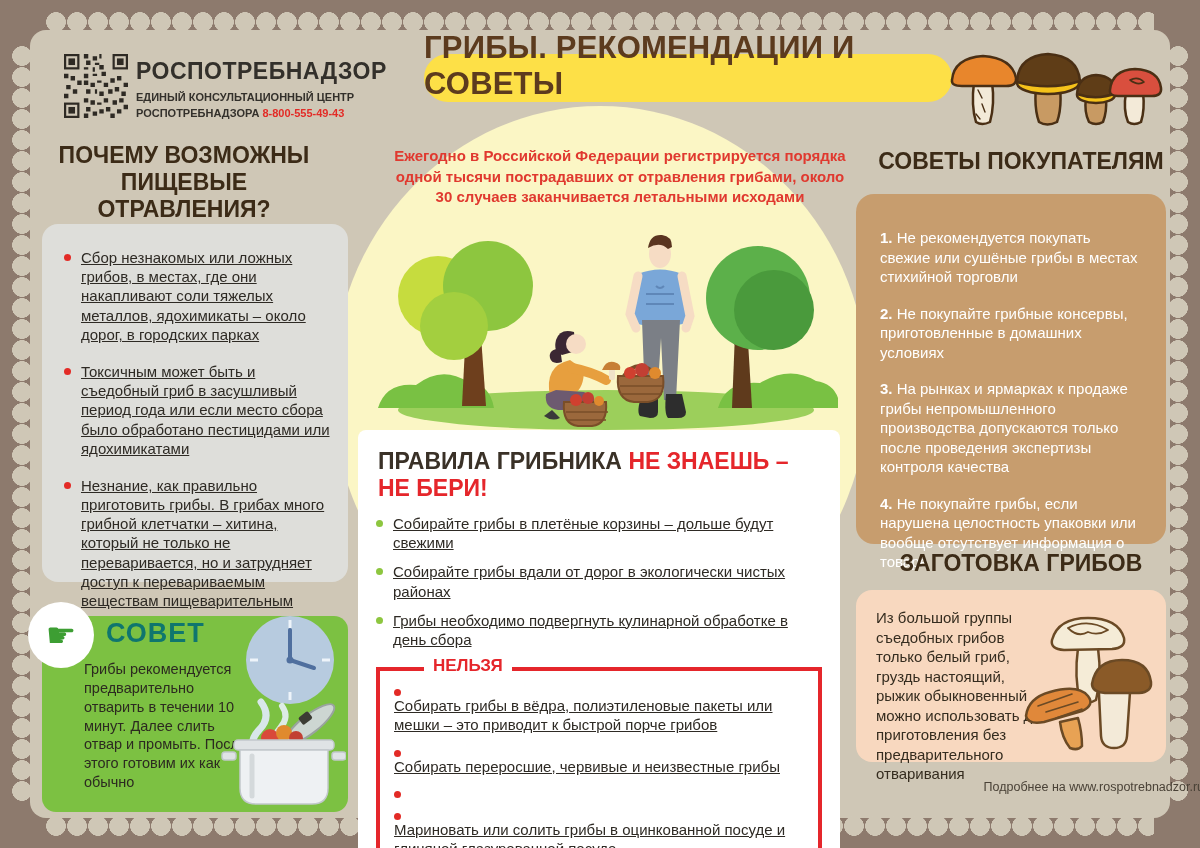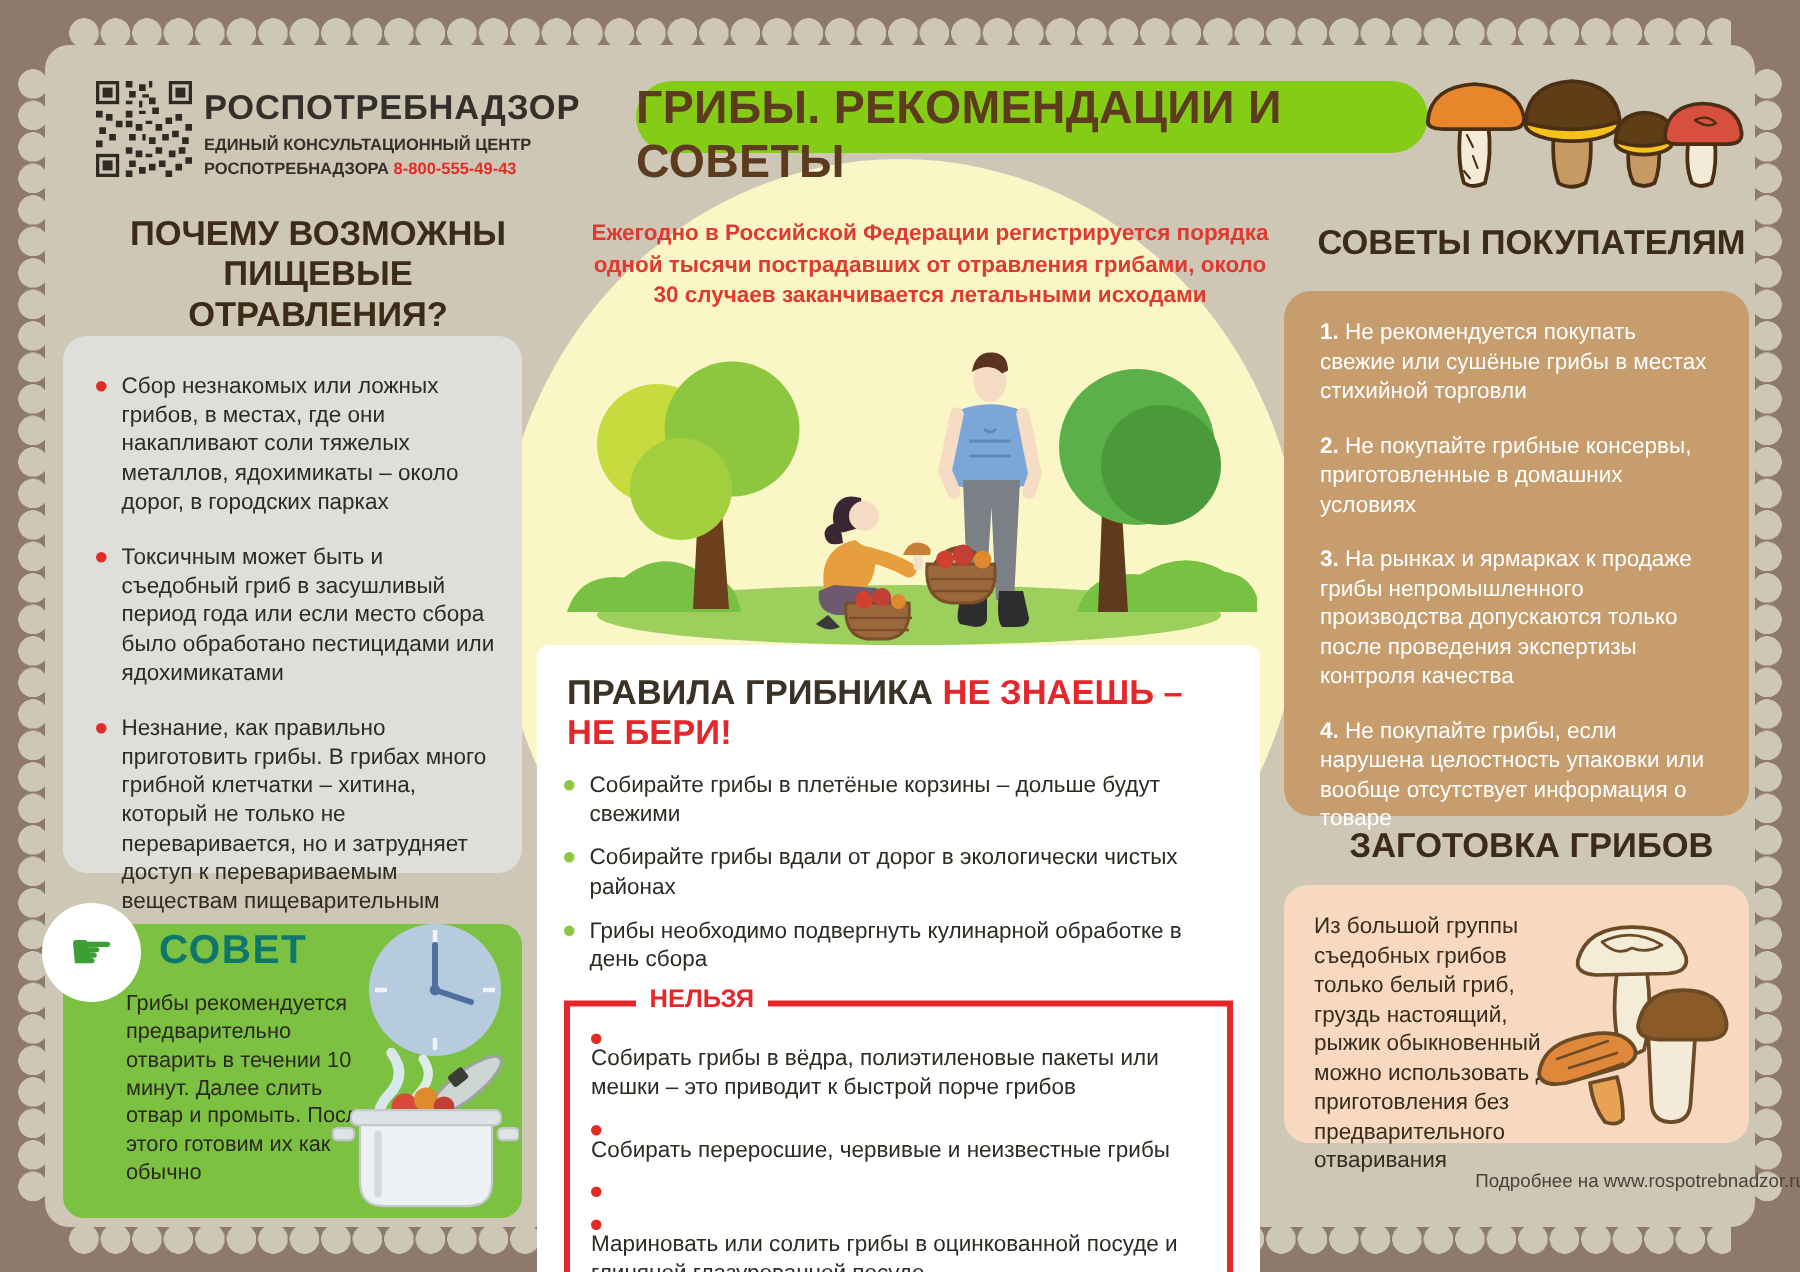--- a/index.html
+++ b/index.html
@@ -20,33 +20,33 @@
     background-image:radial-gradient(circle 10px at 10px 10px,#cfc7b6 97%,transparent 100%);
     background-size:40px 21px;background-repeat:repeat-y;}
   .sc-right{top:46px;bottom:46px;right:12px;width:20px;
     background-image:radial-gradient(circle 10px at 10px 10px,#cfc7b6 97%,transparent 100%);
     background-size:40px 21px;background-repeat:repeat-y;}
   .blob{left:332px;top:106px;width:536px;height:566px;background:#fbf6c5;border-radius:50%;}
   
   .org-name{left:136px;top:58px;font-size:23px;font-weight:700;color:#33302b;letter-spacing:.5px;}
   .org-sub{left:136px;top:90px;width:250px;font-size:11px;font-weight:700;color:#33302b;line-height:1.45;}
   .phone{color:#e32b26;}
-  .title-pill{left:424px;top:54px;width:528px;height:48px;background:#84cc16;border-radius:32px;
-    display:flex;align-items:flex-start;justify-content:center;}
+  .title-pill{left:424px;top:54px;width:528px;height:48px;background:#fde047;border-radius:32px;
+    display:flex;align-items:flex-end;justify-content:center;}
   .title-pill span{font-size:31px;font-weight:700;color:#5c3b1e;letter-spacing:.2px;}
   
   .col-head{font-size:23px;font-weight:700;color:#3c2b17;text-align:center;line-height:1.18;}
   
   .card{border-radius:16px;}
   .gray-card{left:42px;top:224px;width:306px;height:358px;background:#dededa;padding:24px 18px 10px 22px;box-sizing:border-box;}
   .b-item{display:flex;margin-bottom:18px;}
   .dot{flex:0 0 auto;width:7px;height:7px;border-radius:50%;margin:6px 10px 0 0;}
   .dot-red{background:#e32b26;}
   .dot-green{background:#8dc63f;}
-  .b-item p{margin:0;font-size:15px;line-height:1.28;color:#2e2a24;}
+  .b-item p{margin:0;font-size:15px;line-height:1.28;color:#2e2a24;text-decoration:underline;}
   
   .green-card{left:42px;top:616px;width:306px;height:196px;background:#7cc142;border-radius:14px;}
   .hand-circle{left:28px;top:602px;width:66px;height:66px;background:#fff;border-radius:50%;
     display:flex;align-items:center;justify-content:center;}
   .hand-glyph{font-size:34px;color:#3d9e33;line-height:1;}
   .sovet-label{left:106px;top:618px;font-size:27px;font-weight:700;color:#0f766e;letter-spacing:1px;}
   .green-body{left:84px;top:660px;width:172px;font-size:14.5px;line-height:1.3;color:#2c2a20;}
   
   .stat{left:392px;top:146px;width:456px;font-size:15px;line-height:1.38;font-weight:700;
     color:#e0392f;text-align:center;}
@@ -56,21 +56,21 @@
   .rules-title .dark{color:#3a3127;}
   .rules-title .red{color:#e5262b;}
   .rules-card .b-item{margin-bottom:10px;}
   .rules-card .b-item p{font-size:15px;line-height:1.28;}
   .dont-box{position:relative;border:4px solid #e5262b;margin-top:18px;padding:12px 12px 6px 14px;}
   .dont-label{position:absolute;top:-15px;left:44px;background:#fff;padding:0 9px;
     font-size:17px;font-weight:700;color:#e5262b;}
   .dont-box .b-item{margin-bottom:9px;flex-direction:column;}
   
   .brown-card{left:856px;top:194px;width:310px;height:350px;background:#c79d6e;border-radius:18px;
-    padding:18px 24px;box-sizing:border-box;}
+    padding:34px 24px;box-sizing:border-box;}
   .n-item{font-size:15px;line-height:1.3;color:#fff;margin-bottom:17px;}
   .n-item b{font-weight:700;}
   .pink-card{left:856px;top:590px;width:310px;height:172px;background:#f8d8bf;border-radius:16px;
     padding:18px 0 0 20px;box-sizing:border-box;}
   .pink-text{width:176px;font-size:15px;line-height:1.3;color:#352c1f;}
   .footer{left:904px;top:780px;width:300px;text-align:right;font-size:12.5px;color:#4a4237;}
 </style>
 </head>
 <body>
 
@@ -116,21 +116,21 @@
     <path d="M77 52 q1-26 31-28 q30 2 32 27 q-30 10-63 1 z" fill="#5f3d17"></path>
     <path d="M146 68 q-2 14 3 24 q7 4 14 0 q4-10 3-24 z" fill="#c89a63"></path>
     <ellipse cx="156" cy="65" rx="19" ry="8" fill="#f5c21a"></ellipse>
     <path d="M137 64 q1-18 19-19 q19 1 20 18 q-19 8-39 1 z" fill="#5f3d17"></path>
     <path d="M186 62 q-3 18 2 30 q6 4 13 0 q4-12 2-30 z" fill="#f3ead8"></path>
     <path d="M170 60 q2-20 25-21 q24 1 26 19 q1 8-9 8 l-34 0 q-9 0-8-6 z" fill="#d94f3e"></path>
     <path d="M190 50 q8-4 14 2 q-6 4-14-2" fill="none" stroke-width="1.6"></path>
   </g>
 </svg>
 
-<div class="abs col-head" style="left:60px;top:142px;width:304px">ПОЧЕМУ ВОЗМОЖНЫ ПИЩЕВЫЕ ОТРАВЛЕНИЯ?</div>
+<div class="abs col-head" style="left:32px;top:142px;width:304px">ПОЧЕМУ ВОЗМОЖНЫ ПИЩЕВЫЕ ОТРАВЛЕНИЯ?</div>
 
 <div class="abs card gray-card">
   <div class="b-item">
     <span class="dot dot-red"></span>
     <p>Сбор незнакомых или ложных грибов, в местах, где они накапливают соли тяжелых металлов, ядохимикаты – около дорог, в городских парках</p>
   </div>
   <div class="b-item">
     <span class="dot dot-red"></span>
     <p>Токсичным может быть и съедобный гриб в засушливый период года или если место сбора было обработано пестицидами или ядохимикатами</p>
   </div>

